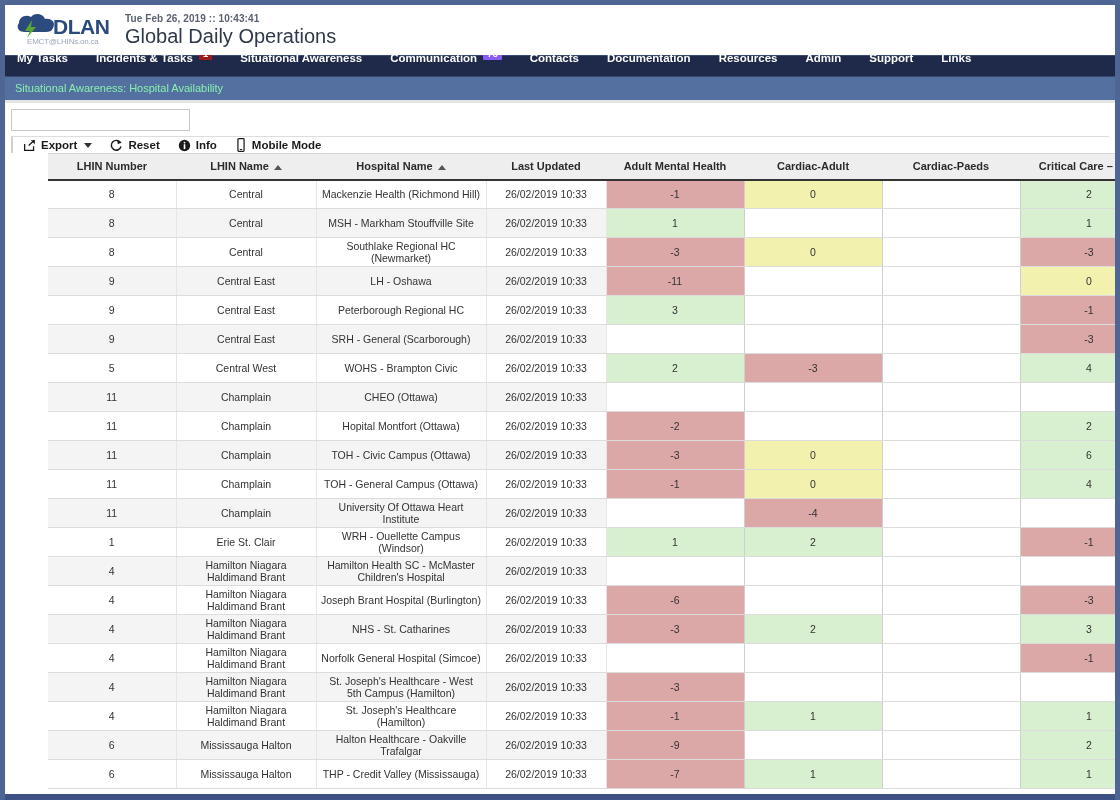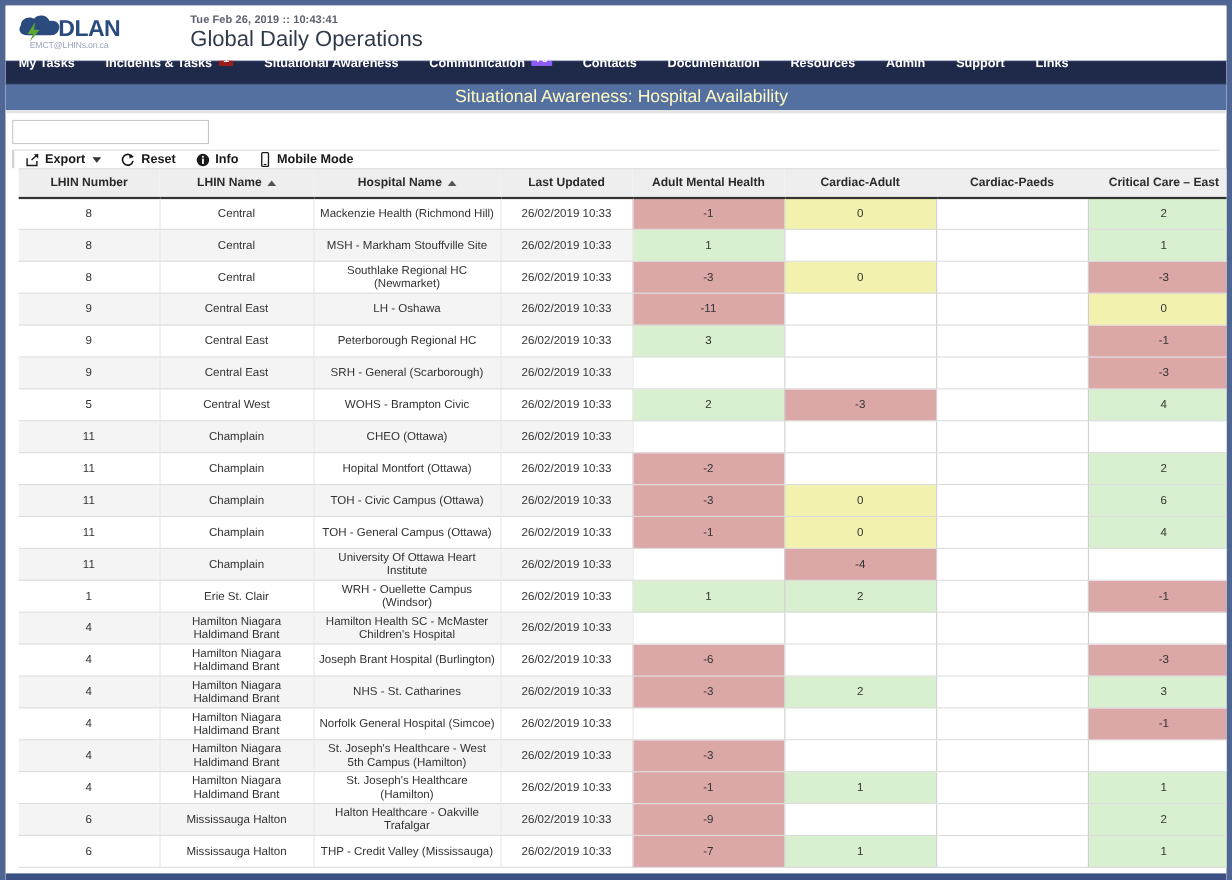--- a/index.html
+++ b/index.html
@@ -18,21 +18,20 @@
   }
 
   
   .topbar {
     height: 50px;
     background: #ffffff;
     display: flex;
     align-items: center;
     padding-left: 8px;
     position: relative;
-    gap: 48px;
   }
   .logo-wrap {
     width: 104px; height: 44px;
     position: relative;
     flex: none;
   }
   .logo-cloud { position: absolute; left: 2px; top: 4px; }
   .logo-dlan {
     position: absolute; left: 40px; top: 7px;
     font-size: 21px; font-weight: bold; color: #2b4a7e;
@@ -83,26 +82,25 @@
     line-height: 11px;
     padding: 1px 4px 1px 4px;
     margin-left: 6px;
     border-radius: 1px;
   }
 
   
   .page-title {
     height: 23px;
     background: #5470a0;
-    color: #fef9c3;
-    font-size: 16px;
+    color: #86efac;
+    font-size: 11px;
     line-height: 23px;
     padding-left: 10px;
     border-bottom: 2px solid #3d5party;
-    text-align: center;
   }
   .title-shadow { height: 3px; background: #e4e4e4; }
 
   
   .filterbar-wrap { padding: 6px 6px 0 6px; }
   .filterbar {
     height: 22px;
     border: 1px solid #c8c8c8;
     background: #ffffff;
   }
@@ -130,21 +128,21 @@
   .tb-btn svg { margin-right: 5px; }
   .caret-dn {
     width: 0; height: 0;
     border-left: 4px solid transparent;
     border-right: 4px solid transparent;
     border-top: 5px solid #333;
     margin-left: 7px;
   }
 
   
-  .table-wrap { padding: 0 12px; }
+  .table-wrap { padding: 0 2px; margin-left: 41px; }
   table {
     width: 100%;
     border-collapse: collapse;
     table-layout: fixed;
     font-size: 11px;
   }
   thead th {
     background: #eeeeee;
     color: #2b2b2b;
     font-size: 11px;

